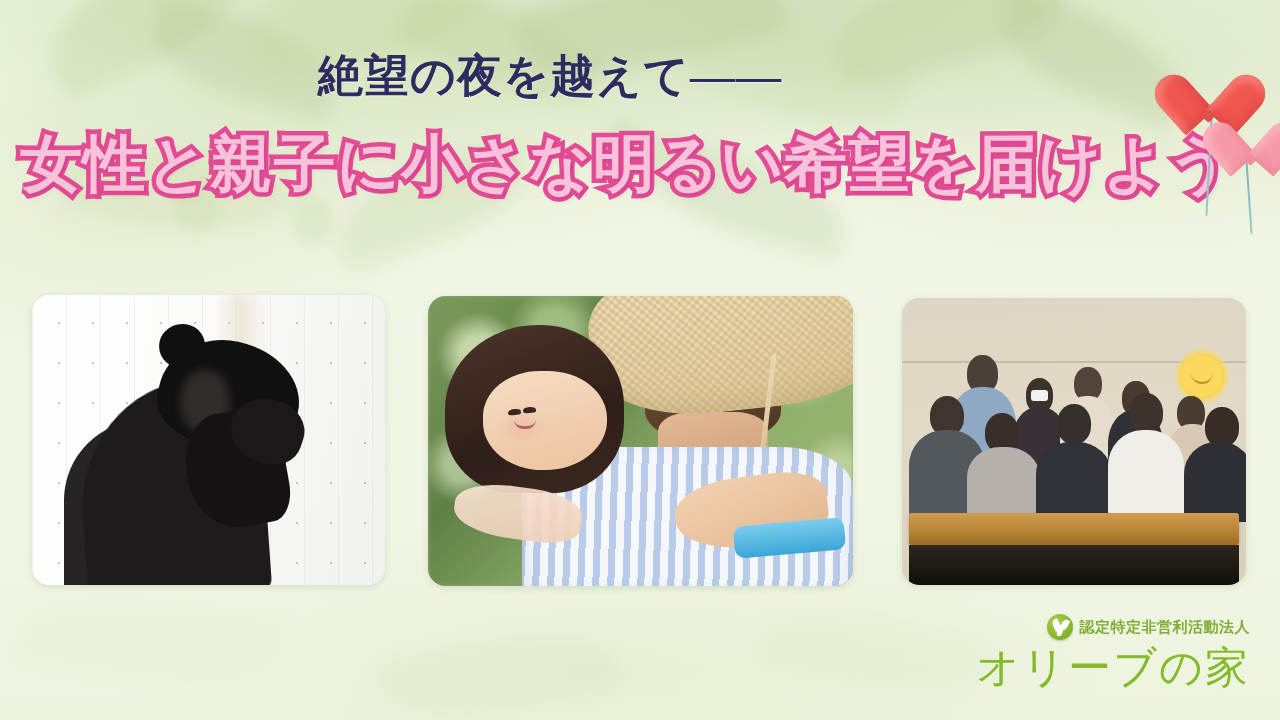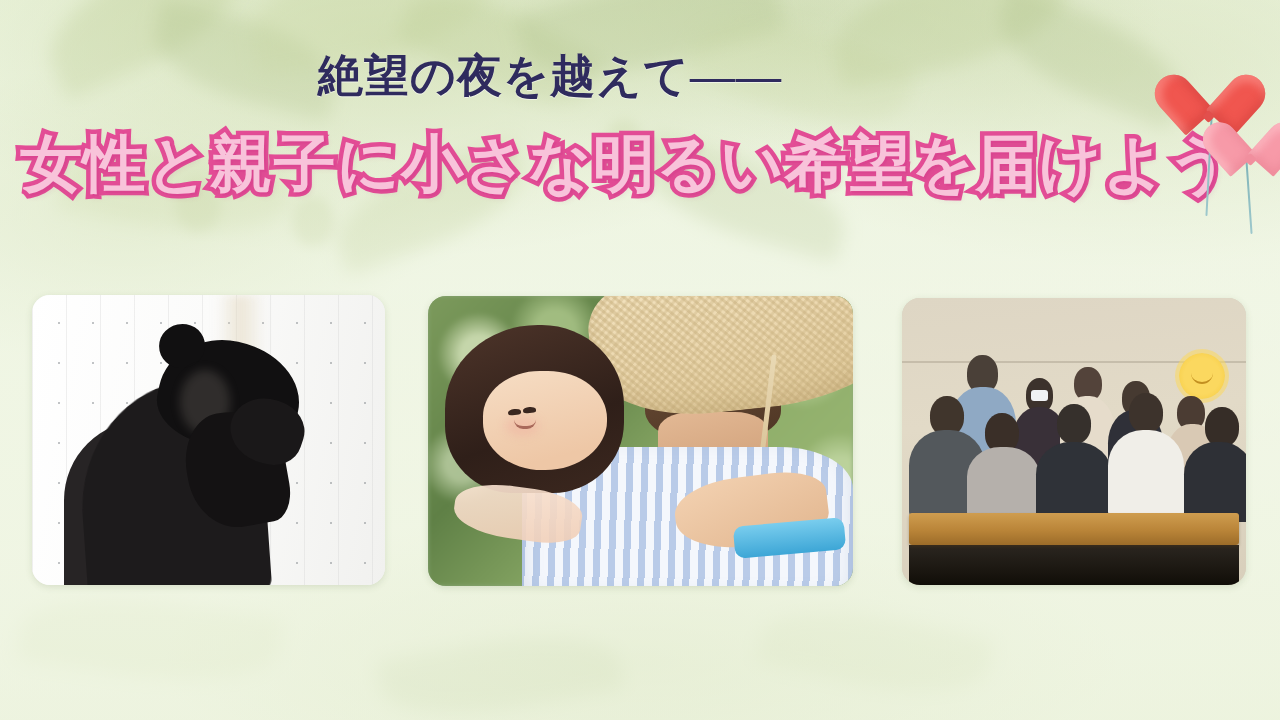--- a/index.html
+++ b/index.html
@@ -455,14 +455,25 @@
       <div class="p3-person" style="left:60%;  top:46%; width:22%; height:31%; background:#f0eee8;"></div>
 
       <div class="p3-head" style="left:88%;  top:38%; width:10%; height:14%; background:#362d27;"></div>
       <div class="p3-person" style="left:82%;  top:50%; width:20%; height:28%; background:#2e3036;"></div>
 
       <div class="p3-underdark"></div>
       <div class="p3-table"></div>
     </div>
   </div>
 
+  <div class="logo-block">
+    <div class="logo-top">
+      <span class="logo-mark">
+        <span class="leaf-a"></span>
+          <span class="leaf-b"></span>
+          <span class="leaf-c"></span>
+      </span>
+      <span class="logo-org">認定特定非営利活動法人</span>
+    </div>
+    <div class="logo-name">オリーブの家</div>
+  </div>
 
 </div>
 
 </body></html>

